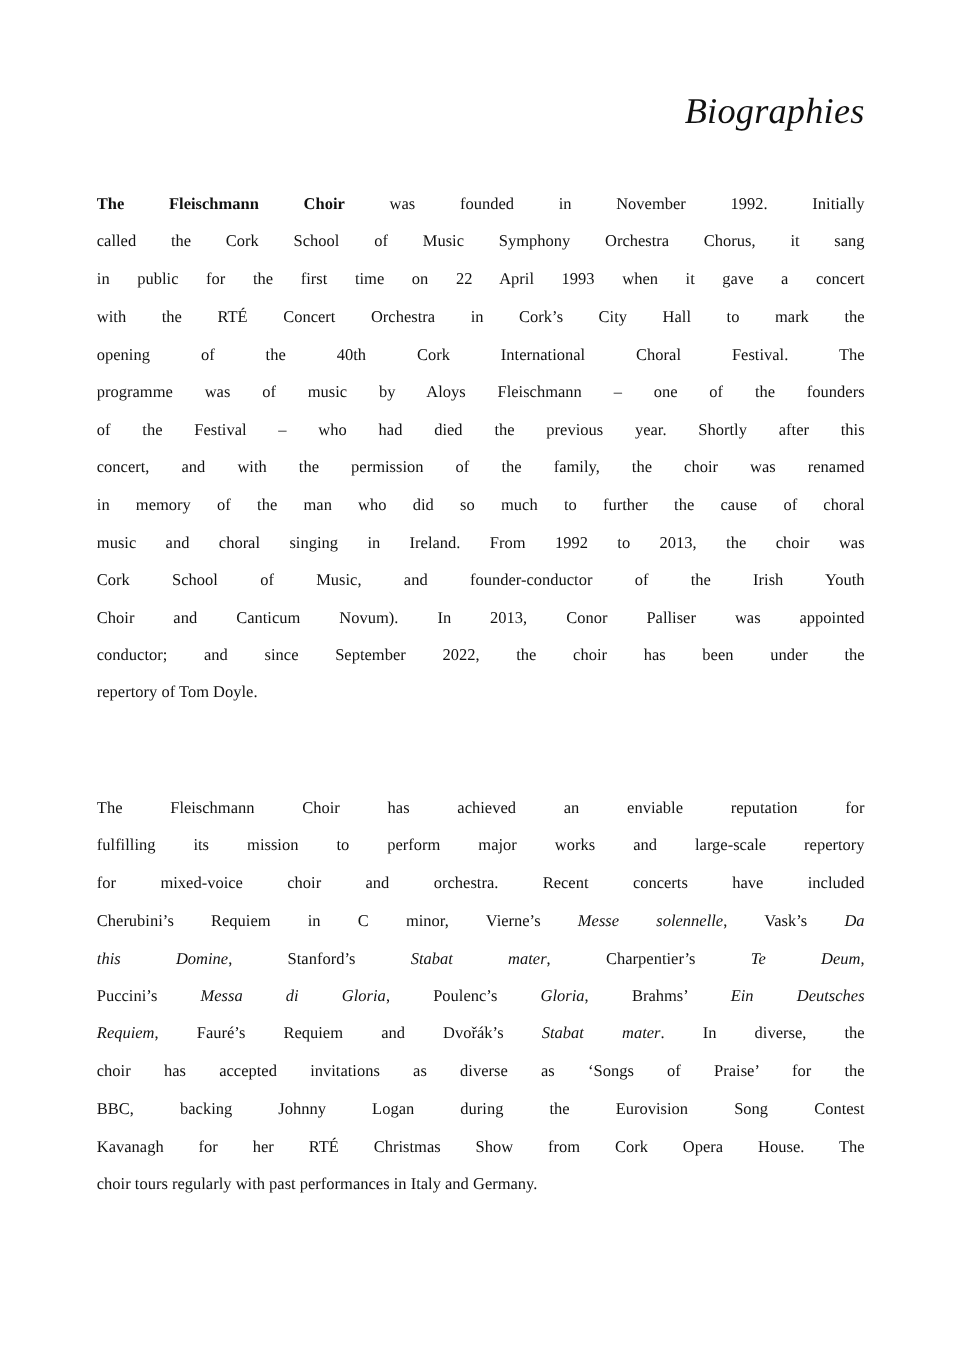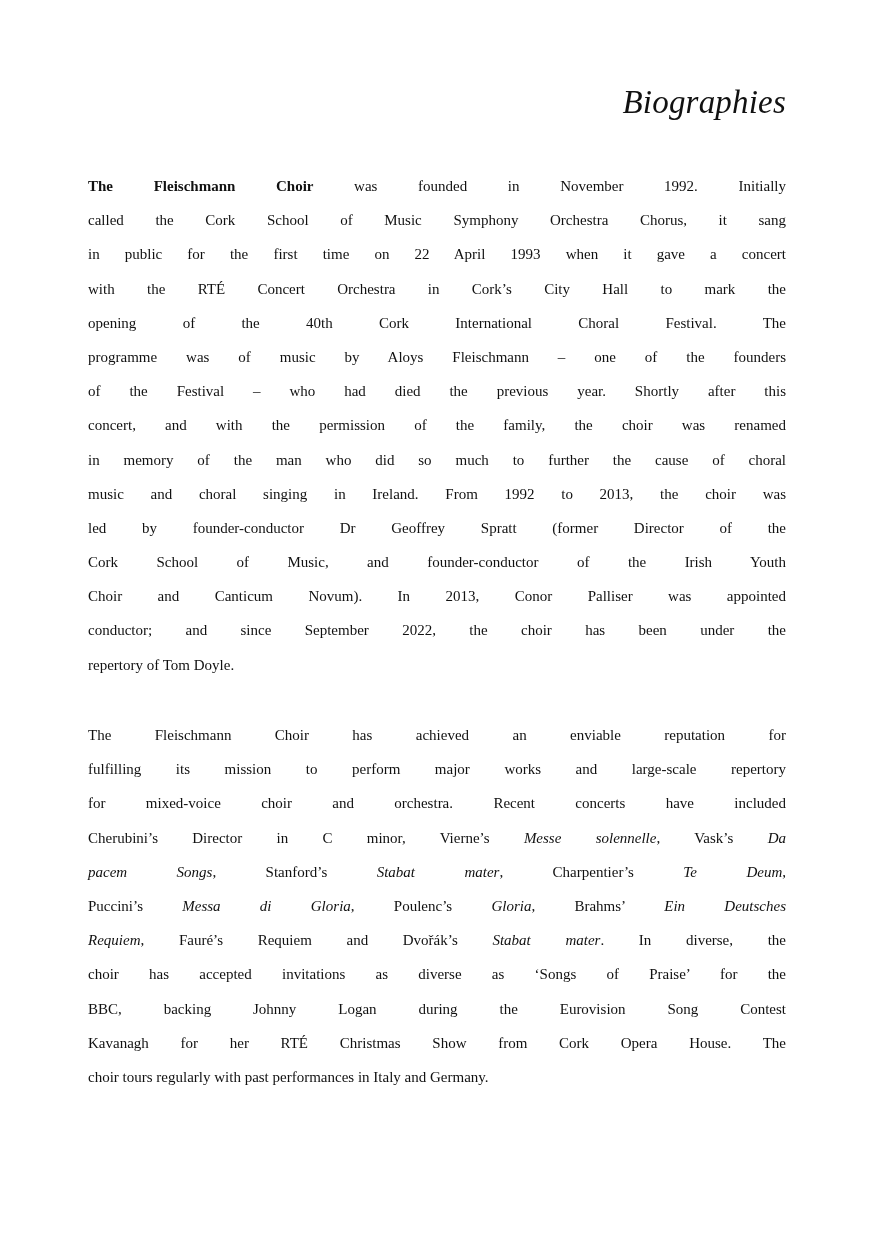--- a/index.html
+++ b/index.html
@@ -57,32 +57,31 @@
   <span class="line"><span class="b">The Fleischmann Choir</span><span> was founded in November 1992. Initially</span></span>
   <span class="line">called the Cork School of Music Symphony Orchestra Chorus, it sang</span>
   <span class="line">in public for the first time on 22 April 1993 when it gave a concert</span>
   <span class="line">with the RTÉ Concert Orchestra in Cork’s City Hall to mark the</span>
   <span class="line">opening of the 40th Cork International Choral Festival. The</span>
   <span class="line">programme was of music by Aloys Fleischmann – one of the founders</span>
   <span class="line">of the Festival – who had died the previous year. Shortly after this</span>
   <span class="line">concert, and with the permission of the family, the choir was renamed</span>
   <span class="line">in memory of the man who did so much to further the cause of choral</span>
   <span class="line">music and choral singing in Ireland. From 1992 to 2013, the choir was</span>
-  <span class="line">led by founder-conductor Dr Geoffrey Spratt (former Director of the</span>
   <span class="line">Cork School of Music, and founder-conductor of the Irish Youth</span>
   <span class="line">Choir and Canticum Novum). In 2013, Conor Palliser was appointed</span>
   <span class="line">conductor; and since September 2022, the choir has been under the</span>
   <span class="line last">repertory of Tom Doyle.</span>
 </div>
 
 <div class="body-text para-2">
   <span class="line">The Fleischmann Choir has achieved an enviable reputation for</span>
   <span class="line">fulfilling its mission to perform major works and large-scale repertory</span>
   <span class="line">for mixed-voice choir and orchestra. Recent concerts have included</span>
-  <span class="line"><span>Cherubini’s Director in C minor, Vierne’s </span><span class="i">Messe solennelle</span><span>, Vask’s </span><span class="i">Da</span></span>
-  <span class="line"><span class="i">pacem Songs</span><span>, Stanford’s </span><span class="i">Stabat mater</span><span>, Charpentier’s </span><span class="i">Te Deum</span><span>,</span></span>
+  <span class="line"><span>Cherubini’s Requiem in C minor, Vierne’s </span><span class="i">Messe solennelle</span><span>, Vask’s </span><span class="i">Da</span></span>
+  <span class="line"><span class="i">this Domine</span><span>, Stanford’s </span><span class="i">Stabat mater</span><span>, Charpentier’s </span><span class="i">Te Deum</span><span>,</span></span>
   <span class="line"><span>Puccini’s </span><span class="i">Messa di Gloria</span><span>, Poulenc’s </span><span class="i">Gloria</span><span>, Brahms’ </span><span class="i">Ein Deutsches</span></span>
   <span class="line"><span class="i">Requiem</span><span>, Fauré’s Requiem and Dvořák’s </span><span class="i">Stabat mater</span><span>. In diverse, the</span></span>
   <span class="line">choir has accepted invitations as diverse as ‘Songs of Praise’ for the</span>
   <span class="line">BBC, backing Johnny Logan during the Eurovision Song Contest</span>
   <span class="line">Kavanagh for her RTÉ Christmas Show from Cork Opera House. The</span>
   <span class="line last">choir tours regularly with past performances in Italy and Germany.</span>
 </div>
 
 </body></html>

